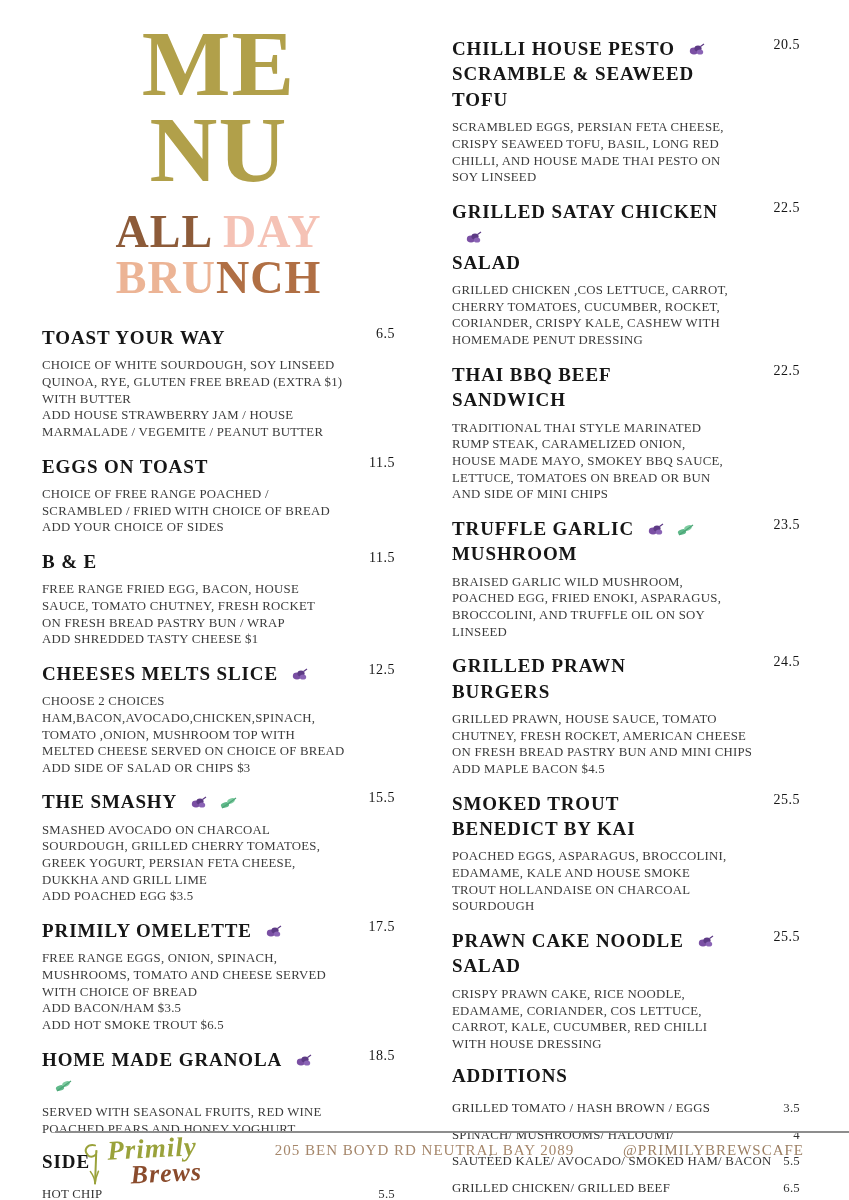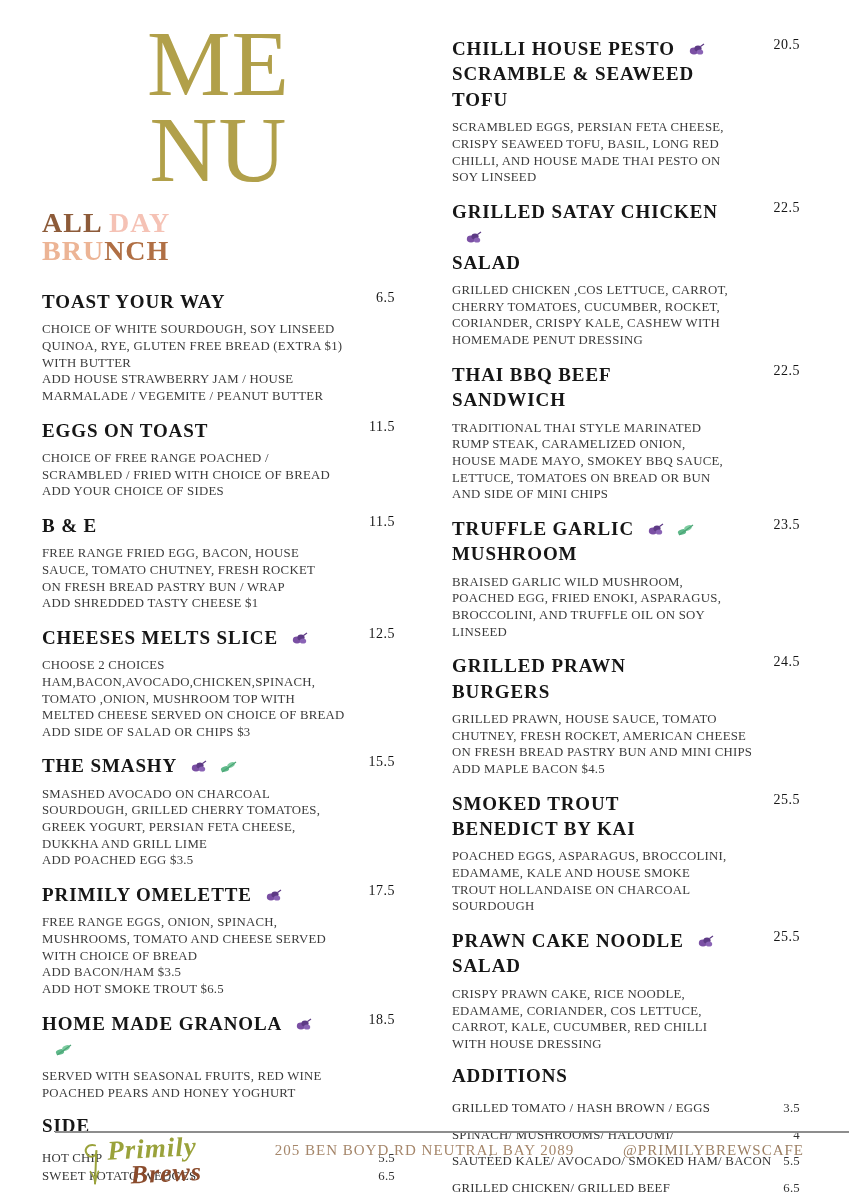--- a/index.html
+++ b/index.html
@@ -13,30 +13,31 @@
     font-family:"Liberation Serif","DejaVu Serif",serif;
     color:#161616;
     overflow:hidden;
   }
   .col{flex:none;}
   .col-left{width:353px;}
   .col-right{width:348px;padding-top:16px;}
 
   .menu-title{
     text-align:center;
-    font-weight:normal;
+    font-weight:bold;
     font-size:94px;
     line-height:.92;
     color:#b1a04a;
     letter-spacing:1px;
     font-family:"Liberation Serif","DejaVu Serif",serif;
   }
   .menu-subtitle{
+    text-align:center;
     font-weight:bold;
-    font-size:28px;
+    font-size:46px;
     line-height:1.0;
     letter-spacing:1px;
     margin-top:16px;
     margin-bottom:24px;
   }
 
   .item{margin-bottom:13px;}
   .item-head{display:flex;justify-content:space-between;align-items:flex-start;gap:48px;}
   .item-name{
     font-weight:bold;

